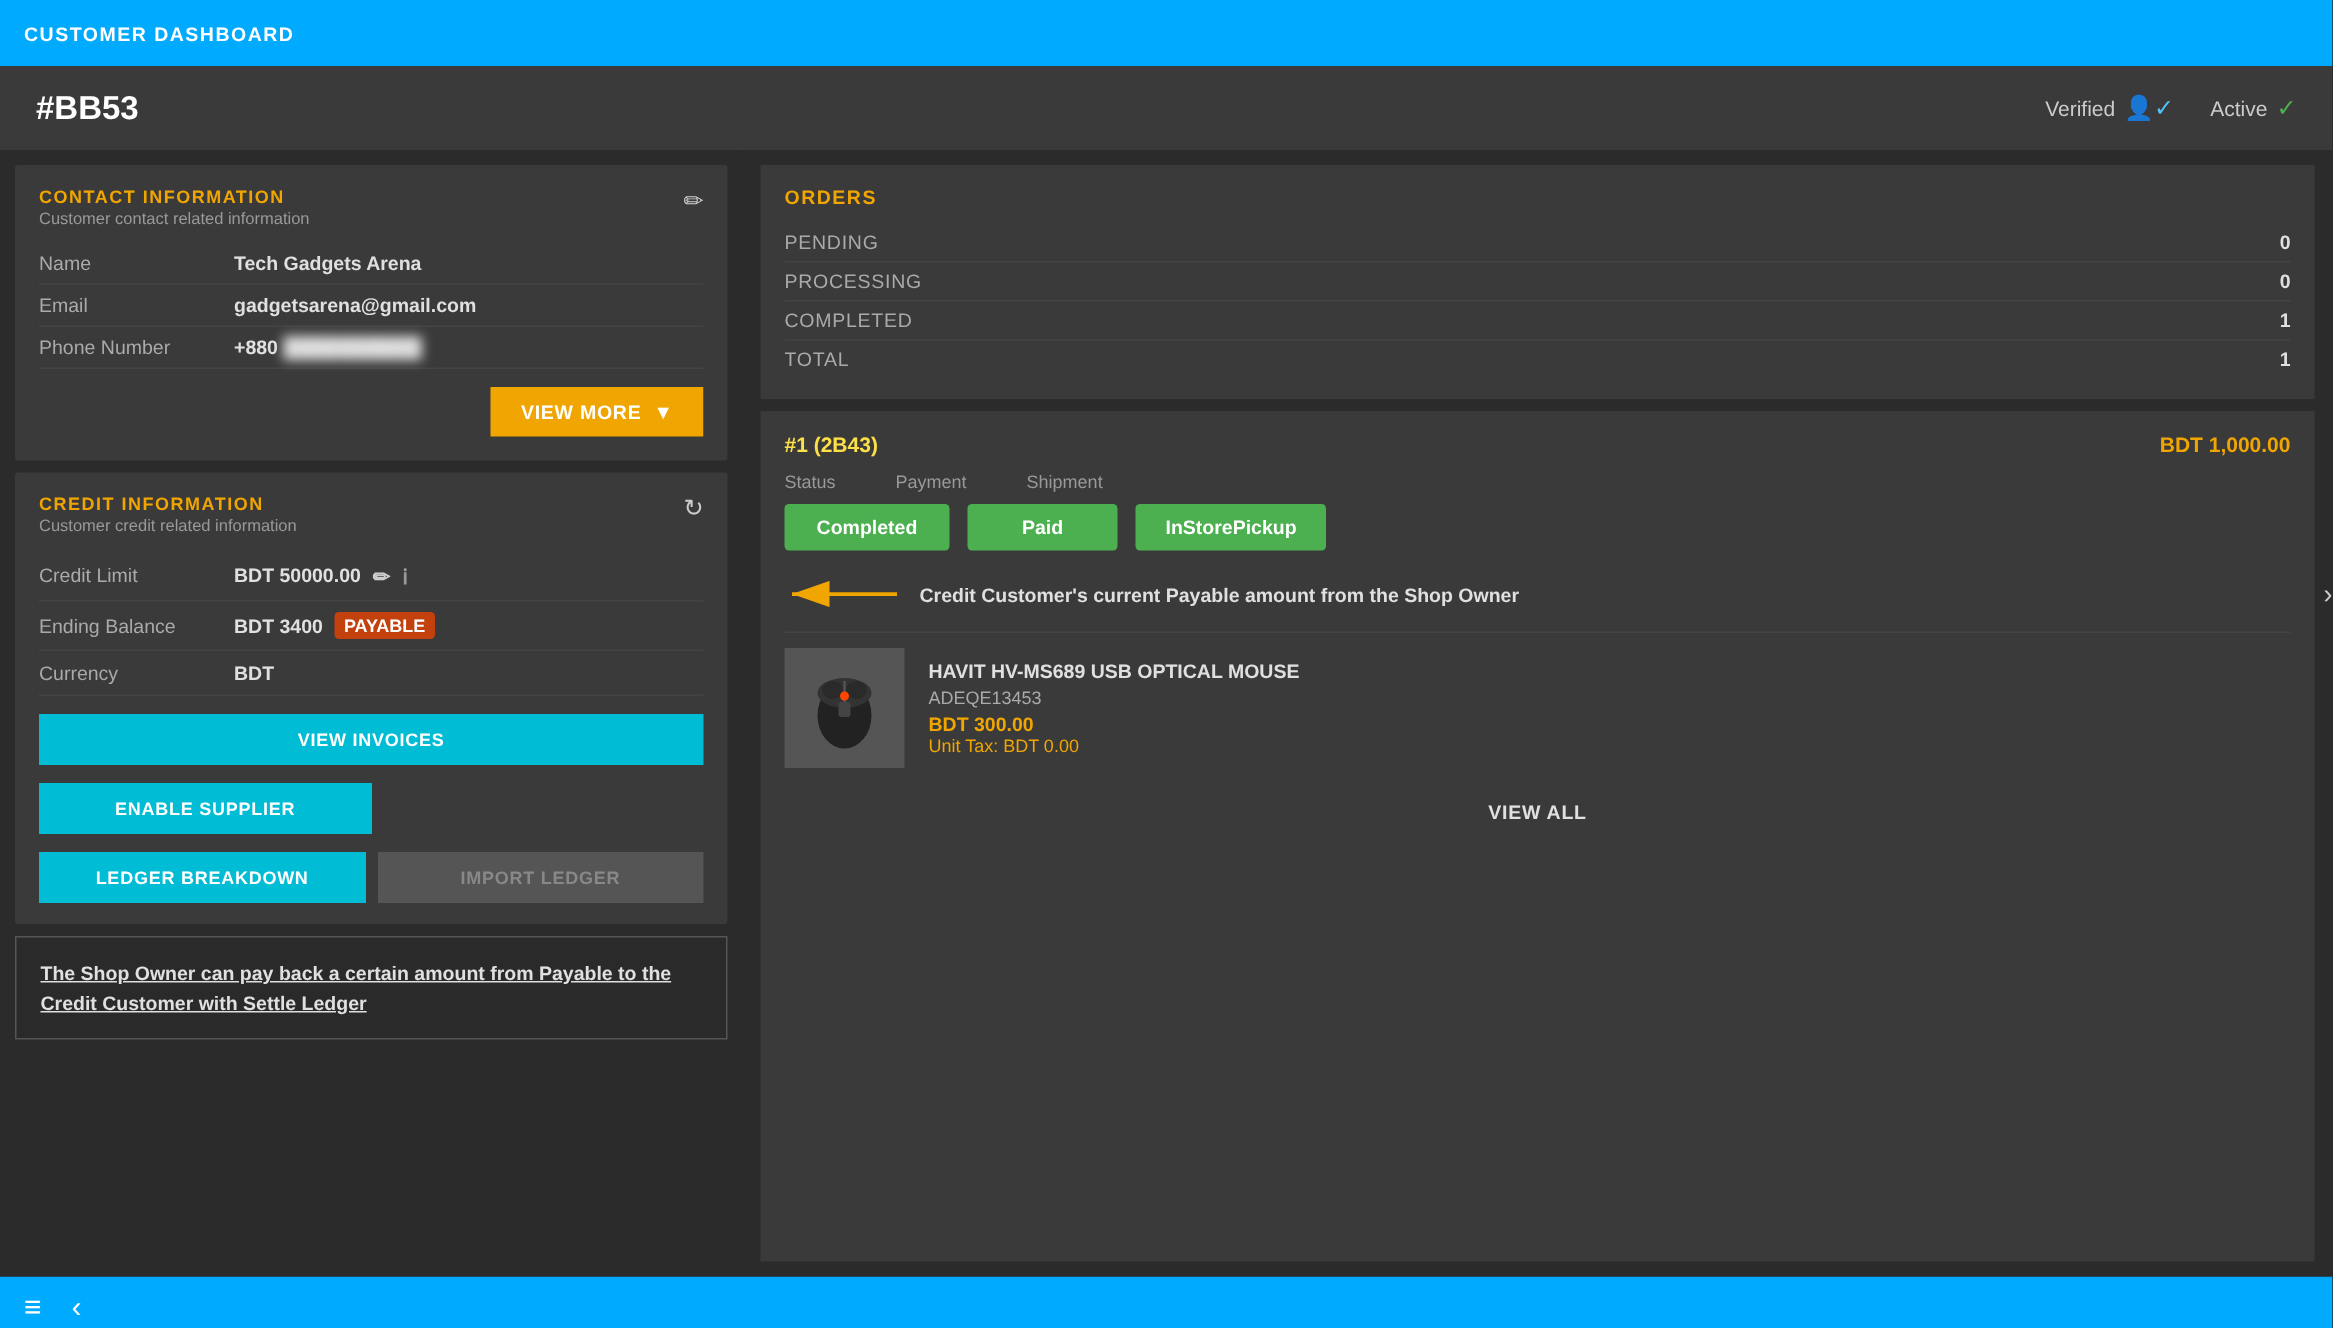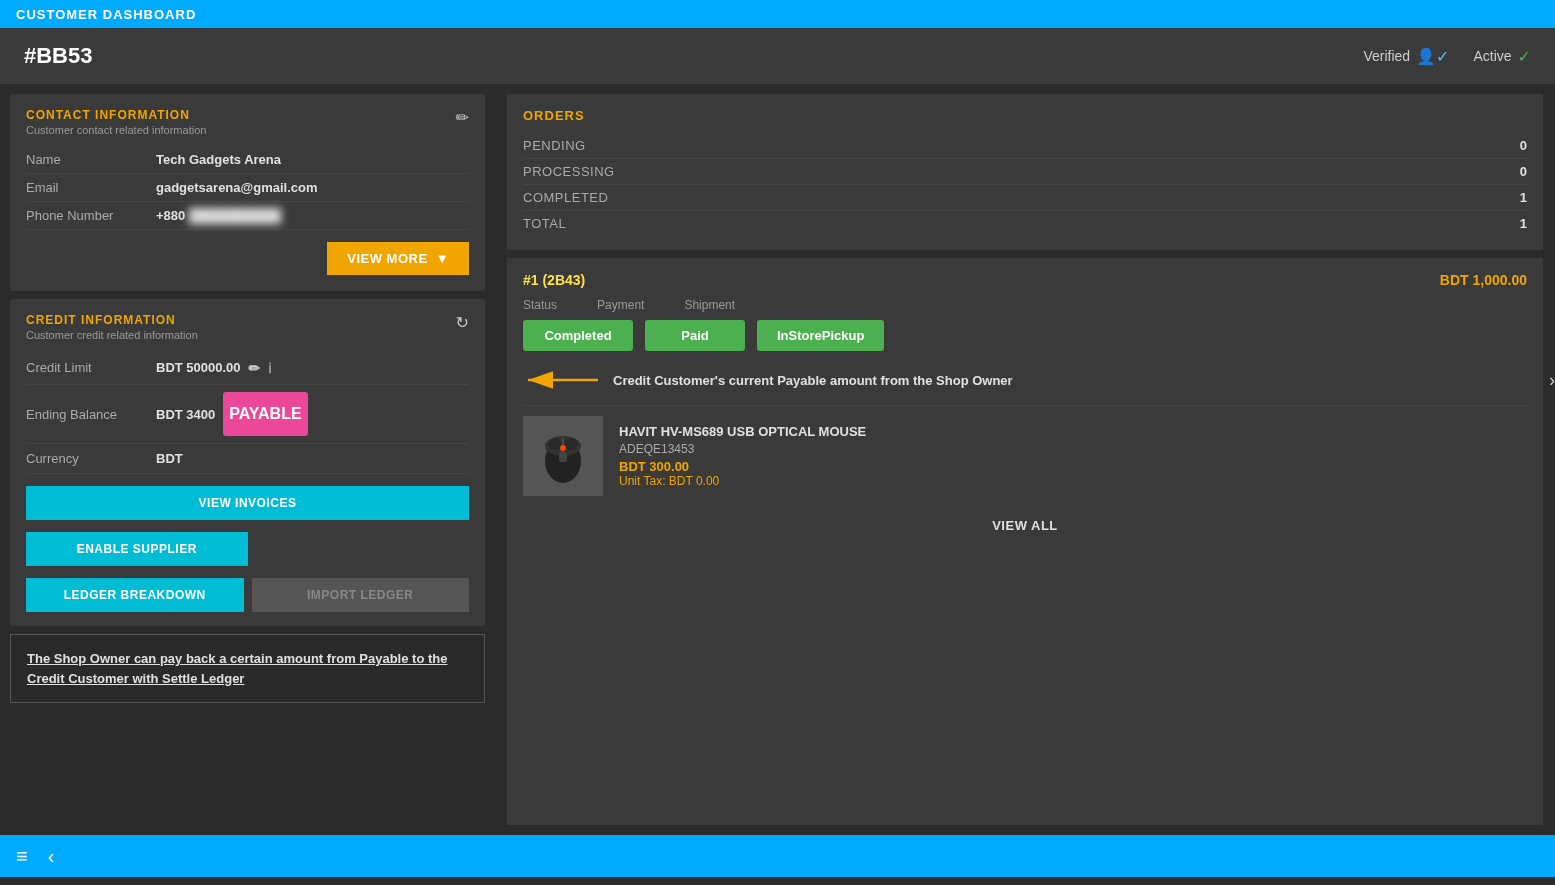--- a/index.html
+++ b/index.html
@@ -1,21 +1,21 @@
 <!DOCTYPE html>
 <html><head>
   <meta charset="utf-8">
   <style>
     * { box-sizing: border-box; margin: 0; padding: 0; }
     body { background: #2b2b2b; font-family: Arial, sans-serif; color: #ccc; width: 1555px; min-height: 885px; overflow: hidden; }
 
     
     .top-bar {
       background: #00aaff;
-      height: 28px;
+      height: 44px;
       display: flex;
       align-items: center;
       padding: 0 16px;
     }
     .top-bar-title {
       color: #fff;
       font-size: 13px;
       font-weight: bold;
       letter-spacing: 1px;
     }
@@ -179,25 +179,25 @@
       color: #ccc;
       cursor: pointer;
       font-size: 14px;
     }
     .info-circle {
       color: #999;
       font-size: 14px;
       cursor: pointer;
     }
     .payable-badge {
-      background: #ec4899;
-      color: #fff;
-      font-size: 16px;
-      font-weight: bold;
-      padding: 13px 6px;
+      background: #c2410c;
+      color: #fff;
+      font-size: 12px;
+      font-weight: bold;
+      padding: 2px 6px;
       border-radius: 3px;
     }
 
     
     .btn-row {
       display: flex;
       gap: 8px;
       margin-top: 12px;
     }
     .btn-cyan {

